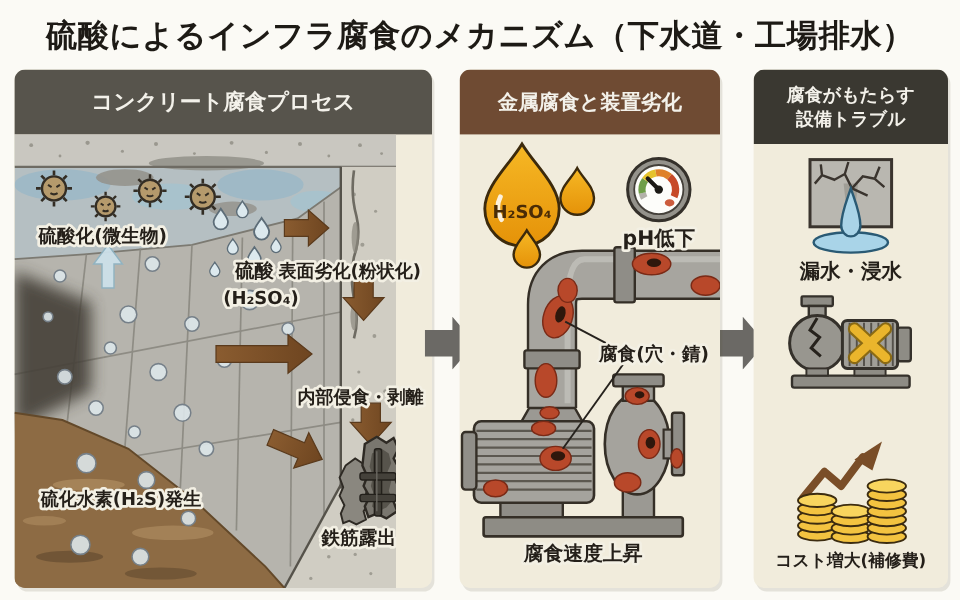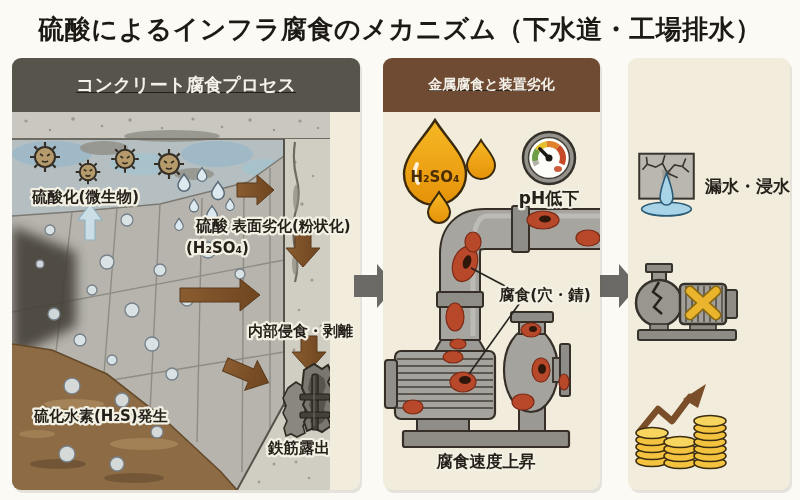--- a/index.html
+++ b/index.html
@@ -12,41 +12,40 @@
   }
   .title {
     position:absolute; top:12px; left:0; width:800px;
     text-align:center; font-size:26px; font-weight:bold;
     letter-spacing:.5px; color:#1d1a15;
   }
   .panel {
     position:absolute; top:58px; height:432px;
     background:#f1ecdc; border-radius:9px; overflow:hidden;
     box-shadow:2px 3px 0 rgba(95,85,60,.14);
-    text-decoration:underline;
   }
   #left-panel   { left:12px;  width:348px; }
   #middle-panel { left:383px; width:217px; }
   #right-panel  { left:628px; width:162px; }
   .panel-header {
     width:100%; display:flex; flex-direction:column; align-items:center;
     justify-content:center; font-weight:bold; color:#f3f1ea; text-align:center;
   }
   #left-panel .panel-header   { height:54px; background:#57544c; font-size:18px; }
-  #middle-panel .panel-header { height:54px; background:#6f4b33; font-size:14px; }
+  #middle-panel .panel-header { height:54px; background:#6f4b33; font-size:17px; }
   #right-panel .panel-header  { height:62px; background:#3a3831; font-size:15px; line-height:1.35; }
   .illus { position:absolute; left:0; top:54px; }
   svg text { font-family:"DejaVu Sans","Liberation Sans",sans-serif; font-weight:700; }
   .outlined { paint-order:stroke; stroke:#f3f0e4; stroke-width:4.5px; stroke-linejoin:round; fill:#241f19; }
   .flow-arrow { position:absolute; top:264px; width:42px; height:44px; }
   #flow-arrow-1 { left:354px; }
   #flow-arrow-2 { left:596px; }
   
   .rp-body { position:absolute; top:62px; left:0; width:100%; }
-  .rp-item { display:flex; flex-direction:row; align-items:center; }
+  .rp-item { display:flex; flex-direction:column; align-items:center; }
   .rp-item .lbl { font-weight:bold; color:#241f19; margin-top:2px; white-space:nowrap; }
   #rp-item-1 { padding-top:11px; height:119px; }
   #rp-item-1 .lbl { font-size:17px; }
   #rp-item-2 { height:122px; padding-top:4px; }
   #rp-item-2 .lbl { font-size:14px; }
   #rp-item-3 { height:127px; padding-top:6px; }
   #rp-item-3 .lbl { font-size:14px; }
 </style>
 </head>
 <body>
@@ -384,20 +383,24 @@
       <line x1="122" y1="174" x2="88" y2="156"></line>
       <line x1="136" y1="192" x2="86" y2="262"></line>
     </g>
     <text class="outlined" x="162" y="188" font-size="15.5" text-anchor="middle">腐食(穴・錆)</text>
 
     <text class="outlined" x="103" y="355" font-size="16.5" text-anchor="middle">腐食速度上昇</text>
   </svg>
 </div>
 
 <div class="panel" id="right-panel">
+  <div class="panel-header">
+    <span>腐食がもたらす</span>
+    <span>設備トラブル</span>
+  </div>
   <div class="rp-body">
 
     <div class="rp-item" id="rp-item-1">
       <svg width="96" height="82" viewBox="0 0 96 82">
         <ellipse cx="48" cy="71" rx="31" ry="8.5" fill="#a9d4e8" stroke="#2a5a74" stroke-width="2"></ellipse>
         <rect x="14" y="2" width="68" height="56" fill="#b9b7b0" stroke="#3a342e" stroke-width="2.5"></rect>
         <path d="M42,22 L54,22 L50,58 L46,58 Z" fill="#8f8d85" opacity=".6"></path>
         <g fill="none" stroke="#3a342e" stroke-width="2">
           <path d="M46,4 l-3,10 -9,5 M43,14 l6,12 M35,19 l-11,-4 -6,7 M24,15 l-1,-9"></path>
           <path d="M49,26 l9,-10 10,2 M68,18 l4,-10 M68,18 l8,7 M49,26 l13,6"></path>
@@ -452,16 +455,17 @@
             <ellipse cx="52" cy="59" rx="16" ry="5.5" fill="#f8d55e"></ellipse>
           <ellipse cx="82" cy="80" rx="16" ry="5.5" fill="#f3c340"></ellipse>
             <ellipse cx="82" cy="73" rx="16" ry="5.5" fill="#f3c340"></ellipse>
           <ellipse cx="82" cy="66" rx="16" ry="5.5" fill="#f3c340"></ellipse>
             <ellipse cx="82" cy="59" rx="16" ry="5.5" fill="#f3c340"></ellipse>
           <ellipse cx="82" cy="52" rx="16" ry="5.5" fill="#f3c340"></ellipse>
             <ellipse cx="82" cy="45" rx="16" ry="5.5" fill="#f3c340"></ellipse>
           <ellipse cx="82" cy="38" rx="16" ry="5.5" fill="#f8d55e"></ellipse>
         </g>
       </svg>
+      <div class="lbl">コスト増大(補修費)</div>
     </div>
 
   </div>
 </div>
 
 </body></html>

